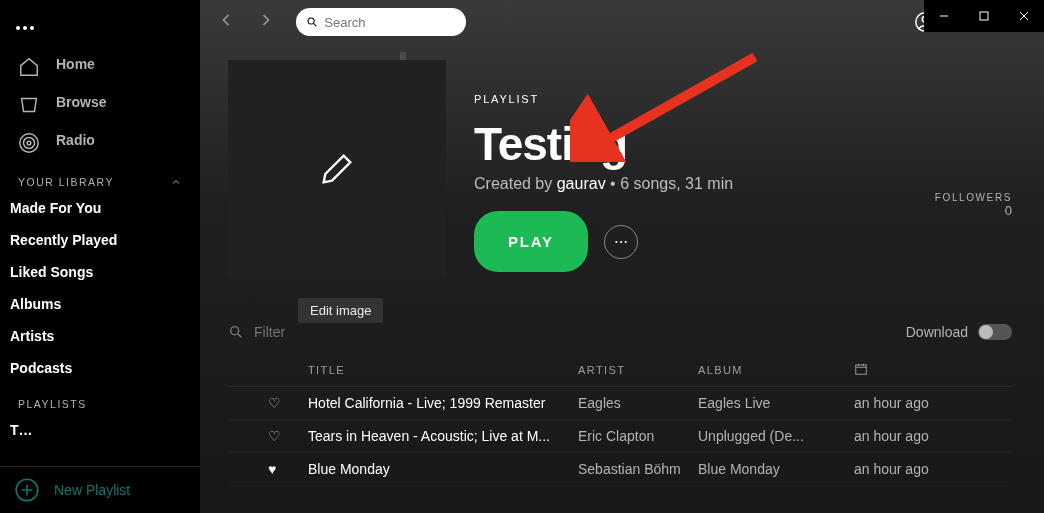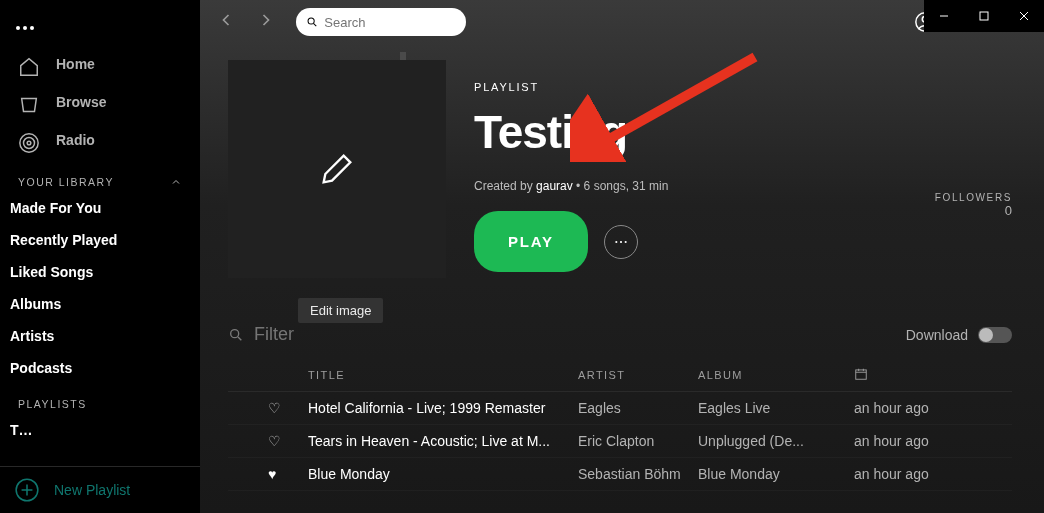--- a/index.html
+++ b/index.html
@@ -33,32 +33,32 @@
 .q1{background:linear-gradient(135deg,#6b0f0f,#2a0404)}
 .q2{background:#111}
 .q3{background:#1a1a2a}
 .q4{background:#222}
 .edit-overlay{position:absolute;inset:0;display:flex;align-items:center;justify-content:center;background:rgba(0,0,0,0.35)}
 .edit-overlay svg{width:40px;height:40px;color:#fff}
 .tooltip{position:absolute;left:70px;top:238px;background:#333;color:#eaeaea;font-size:13px;padding:5px 12px;border-radius:2px}
 .meta{display:flex;flex-direction:column;justify-content:flex-end;padding-bottom:6px}
 .kind{font-size:11px;letter-spacing:1.8px;font-weight:400;color:#fff}
 .title{font-size:46px;font-weight:800;color:#fff;letter-spacing:-1px;margin-top:12px}
-.byline{font-size:12px;color:#bdbdbd;margin-top:20px}
+.byline{font-size:16px;color:#bdbdbd;margin-top:4px}
 .byline .owner{color:#fff}
 .actions{display:flex;align-items:center;gap:16px;margin-top:18px}
 .play{background:#1db954;color:#fff;border:none;border-radius:24px;padding:22px 34px;font-size:15px;font-weight:700;letter-spacing:1.8px;cursor:pointer}
 .more{width:34px;height:34px;border:1.5px solid #888;border-radius:50%;display:flex;align-items:center;justify-content:center;cursor:pointer;color:#fff}
 .followers{position:absolute;right:32px;top:192px;text-align:right}
 .followers .lbl{font-size:10px;letter-spacing:1.6px;color:#b3b3b3}
 .followers .num{font-size:13px;color:#b3b3b3}
 .filterrow{display:flex;align-items:center;justify-content:space-between;margin-top:46px}
 .filter{display:flex;align-items:center;gap:10px;color:#7a7a7a}
 .filter svg{width:16px;height:16px}
-.filter input{background:transparent;border:none;outline:none;color:#ccc;font-size:18px;width:140px}
+.filter input{background:transparent;border:none;outline:none;color:#ccc;font-size:14px;width:140px}
 .download{display:flex;align-items:center;gap:10px;font-size:14px}
 .toggle{width:34px;height:16px;background:#555;border-radius:10px;position:relative;cursor:pointer}
 .toggle .knob{width:14px;height:14px;border-radius:50%;background:#bbb;position:absolute;top:1px;left:1px}
 .table{margin-top:14px}
 .thead,.trow{display:grid;grid-template-columns:40px 40px 270px 120px 156px 134px;gap:0;align-items:center;padding:8px 0}
 .thead{font-size:11px;letter-spacing:1.4px;color:#9e9e9e;border-bottom:1px solid #2a2a2a}
 .thead .th{padding-right:8px}
 .trow{color:#fff;font-size:14px;border-bottom:1px solid rgba(255,255,255,0.03);font-weight:400}
 .trow .td{padding-right:10px;white-space:nowrap;overflow:hidden;text-overflow:ellipsis}
 .trow .td.artist,.trow .td.album,.trow .td.when{color:#b3b3b3}

